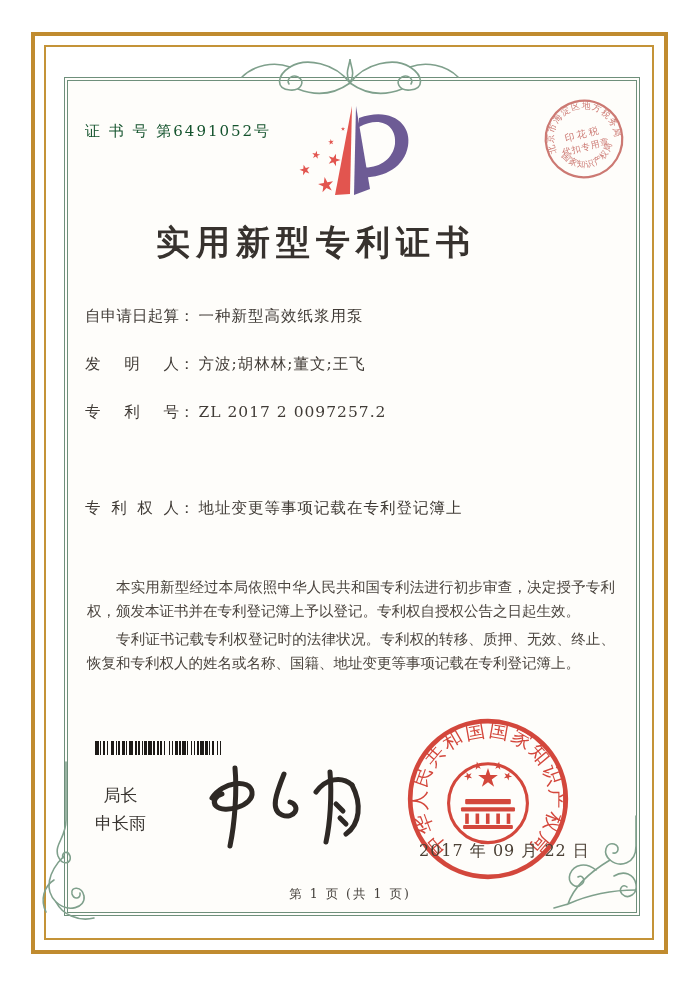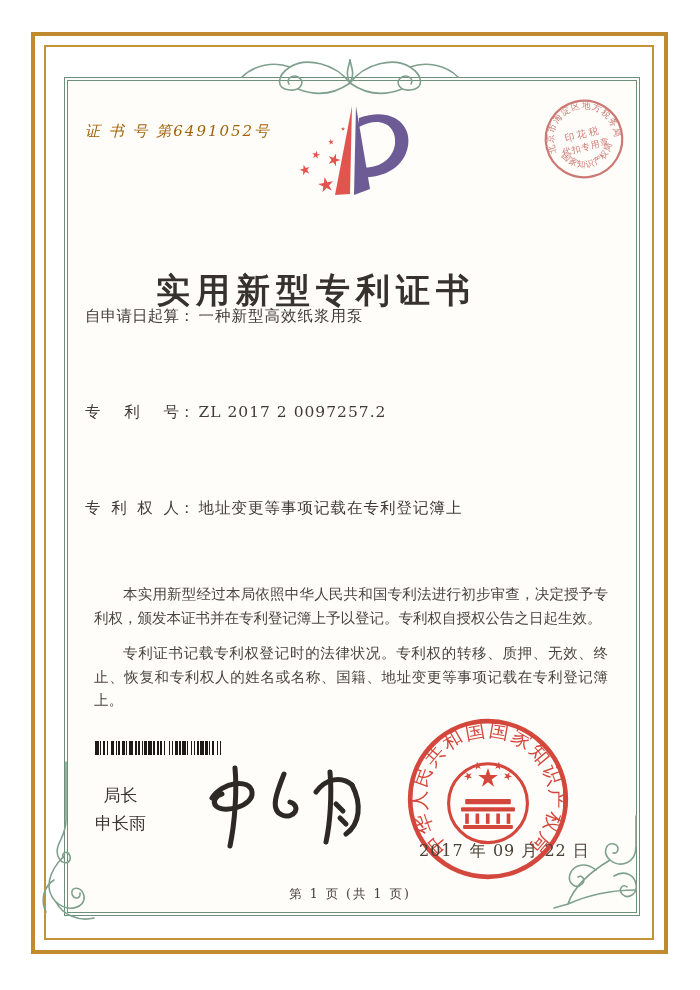--- a/index.html
+++ b/index.html
@@ -8,34 +8,34 @@
     font-family:"DejaVu Serif","Liberation Serif",serif; overflow:hidden;
   }
   
   .gold-outer{position:absolute; left:31px; top:32px; width:629px; height:914px;
     border:4px solid #c08b2f;}
   .gold-inner{position:absolute; left:44px; top:45px; width:606px; height:891px;
     border:2px solid #c49338;}
   .green-frame{position:absolute; left:64px; top:77px; width:568px; height:831px;
     border:4px double #6e8f7b; background:#fefdfa;}
   
-  .cert-no{position:absolute; left:85px; top:122px; font-size:15px; color:#a16207;
-    letter-spacing:2px;font-style:italic;}
+  .cert-no{position:absolute; left:85px; top:122px; font-size:15px; color:#14532d;
+    letter-spacing:2px;}
   .logo{position:absolute; left:288px; top:98px;}
   .tax-stamp{position:absolute; left:533px; top:88px; opacity:.85;}
   .title{position:absolute; left:0; top:220px; width:632px; text-align:center;
-    font-size:34px; font-weight:600; letter-spacing:6px; color:#37322e;margin-top:48px;}
+    font-size:34px; font-weight:600; letter-spacing:6px; color:#37322e;}
   
   .frow{position:absolute; left:85px; font-size:15.5px; color:#403b36; white-space:nowrap;}
   .flabel{display:inline-block; width:94px; text-align:justify; text-align-last:justify;}
   .fvalue{margin-left:4px; letter-spacing:1px;}
   
   .body-text{position:absolute; left:82px; top:571px; width:538px; font-size:14.5px;
     line-height:23.5px; color:#4a443e; text-align:justify;}
-  .body-text p{margin:12px; text-indent:2em;}
+  .body-text p{margin:5px; text-indent:2em;}
   
   .barcode{position:absolute; left:95px; top:741px; height:14px; display:flex; align-items:stretch;}
   .barcode span{display:block; height:100%;}
   .signer{position:absolute; left:95px; top:781px; font-family:"DejaVu Sans","Liberation Sans",sans-serif;
     font-size:17px; color:#3a3632; line-height:28px;text-align:center;}
   .signature{position:absolute; left:188px; top:762px;}
   .seal{position:absolute; left:405px; top:716px;}
   .issue-date{position:absolute; left:419px; top:841px; font-size:16px; color:#4b4035;
     letter-spacing:1px; z-index:3;}
   .footer{position:absolute; left:0; top:886px; width:700px; text-align:center;
@@ -112,20 +112,23 @@
       </text>
       <text x="60" y="58" font-size="11.5" letter-spacing="3" text-anchor="middle" font-family="DejaVu Serif, serif">印花税</text>
       <text x="60" y="73" font-size="10.5" letter-spacing="1" text-anchor="middle" font-family="DejaVu Serif, serif">代扣专用章</text>
     </g>
   </svg>
 
   <div class="title">实用新型专利证书</div>
 
   <div class="frow" style="top:306px;">
     <span class="flabel">自申请日起算</span><span>：</span><span class="fvalue">一种新型高效纸浆用泵</span>
+  </div>
+  <div class="frow" style="top:354px;">
+    <span class="flabel">发明人</span><span>：</span><span class="fvalue">方波;胡林林;董文;王飞</span>
   </div>
   <div class="frow" style="top:402px;">
     <span class="flabel">专利号</span><span>：</span><span class="fvalue">ZL 2017 2 0097257.2</span>
   </div>
   <div class="frow" style="top:498px;">
     <span class="flabel">专利权人</span><span>：</span><span class="fvalue">地址变更等事项记载在专利登记簿上</span>
   </div>
 
   <div class="body-text">
     <p>本实用新型经过本局依照中华人民共和国专利法进行初步审查，决定授予专利权，颁发本证书并在专利登记簿上予以登记。专利权自授权公告之日起生效。</p>

